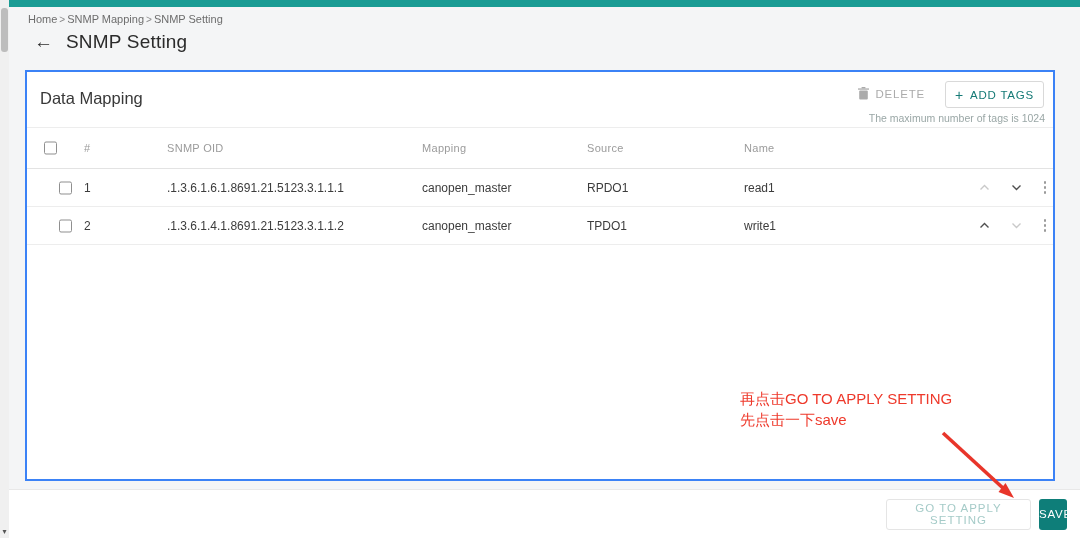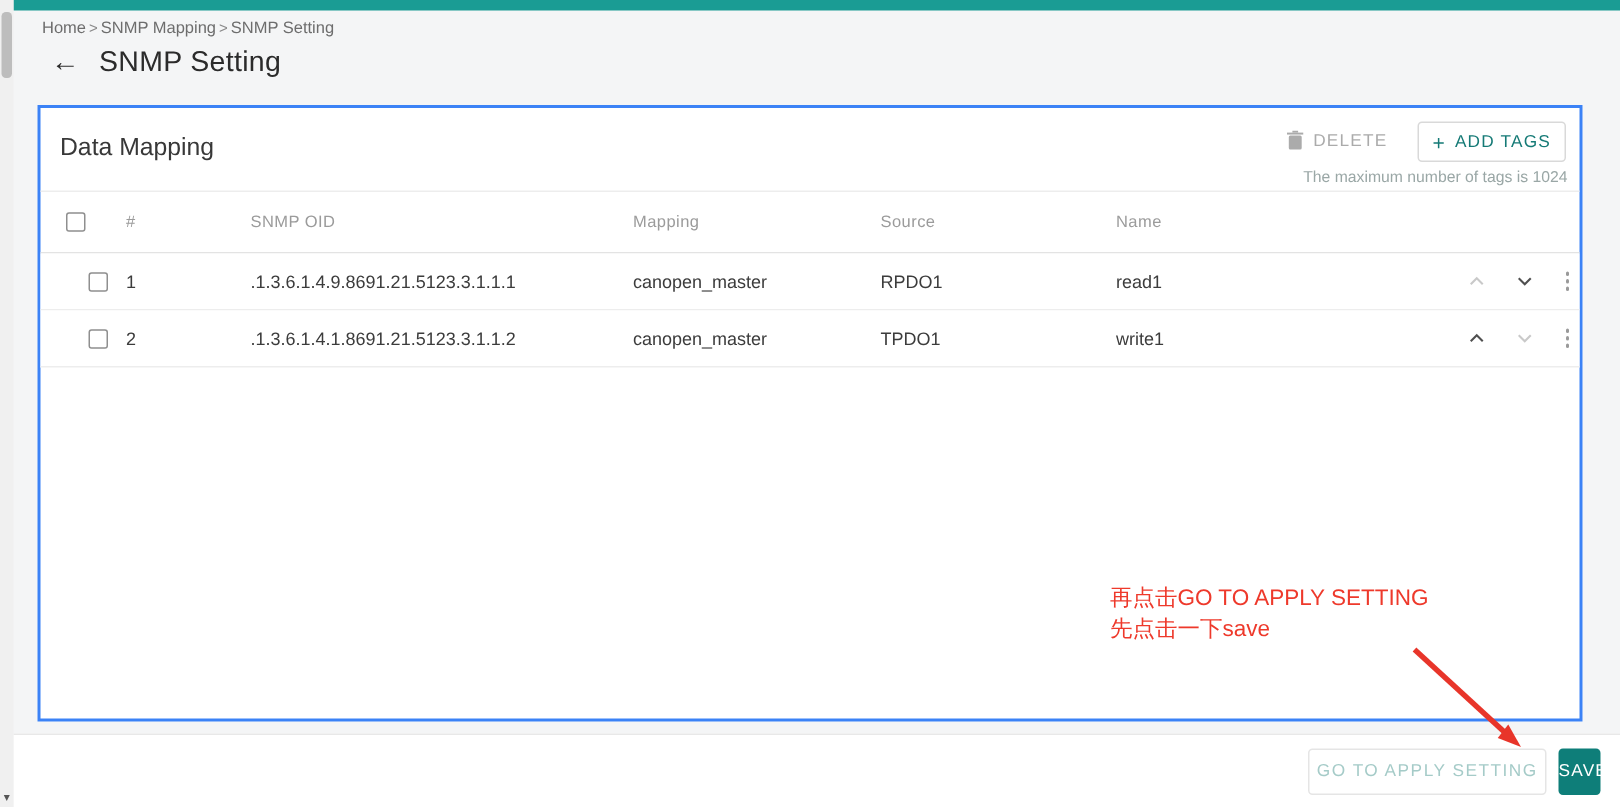--- a/index.html
+++ b/index.html
@@ -58,21 +58,21 @@
 
   .trash-icon svg { display:block; fill:#ababab; }
 
   
   .annotation { position:absolute; left:740px; top:388px; color:#ee392b; font-size:15px; line-height:21px; z-index:20; }
   .red-arrow { position:absolute; left:935px; top:428px; z-index:21; pointer-events:none; }
 
   
   .footer { position:absolute; left:9px; right:0; top:489px; height:49px; background:#fff;
     border-top:1px solid #e8e8e8; display:flex; align-items:center; justify-content:flex-end; gap:8px; padding-right:13px; }
-  .apply-btn { width:159px; height:31px; background:#fff; border:1px solid #e5e5e5; border-radius:3px;
+  .apply-btn { width:145px; height:31px; background:#fff; border:1px solid #e5e5e5; border-radius:3px;
     color:#a5cbc8; font-size:11.5px; letter-spacing:1px; cursor:pointer; font-family:inherit; }
   .save-btn { width:28px; height:31px; background:#0e7e79; border:none; border-radius:3px;
     color:#fff; font-size:11.5px; letter-spacing:.8px; cursor:pointer; font-family:inherit; }
 </style>
 </head>
 <body>
 
 <div class="v-scrollbar">
   <div class="v-thumb"></div>
   <div class="v-arrow">▾</div>
@@ -121,21 +121,21 @@
     <span class="th c-num-h">#</span>
     <span class="th c-oid">SNMP OID</span>
     <span class="th c-provider">Mapping</span>
     <span class="th c-source">Source</span>
     <span class="th c-name">Name</span>
   </div>
 
   <div class="row" style="top:97px;">
     <span class="cb c-check"></span>
     <span class="cell c-num">1</span>
-    <span class="cell c-oid">.1.3.6.1.4.9.8691.21.5123.3.1.1.1</span>
+    <span class="cell c-oid">.1.3.6.1.6.1.8691.21.5123.3.1.1.1</span>
     <span class="cell c-provider">canopen_master</span>
     <span class="cell c-source">RPDO1</span>
     <span class="cell c-name">read1</span>
     <span class="chev disabled c-up">
       <svg width="11" height="7" viewBox="0 0 11 7">
           <polyline points="1.5,5.5 5.5,1.5 9.5,5.5" fill="none" stroke="currentColor" stroke-width="1.4"></polyline>
         </svg>
     </span>
     <span class="chev enabled c-down">
       <svg width="11" height="7" viewBox="0 0 11 7">

